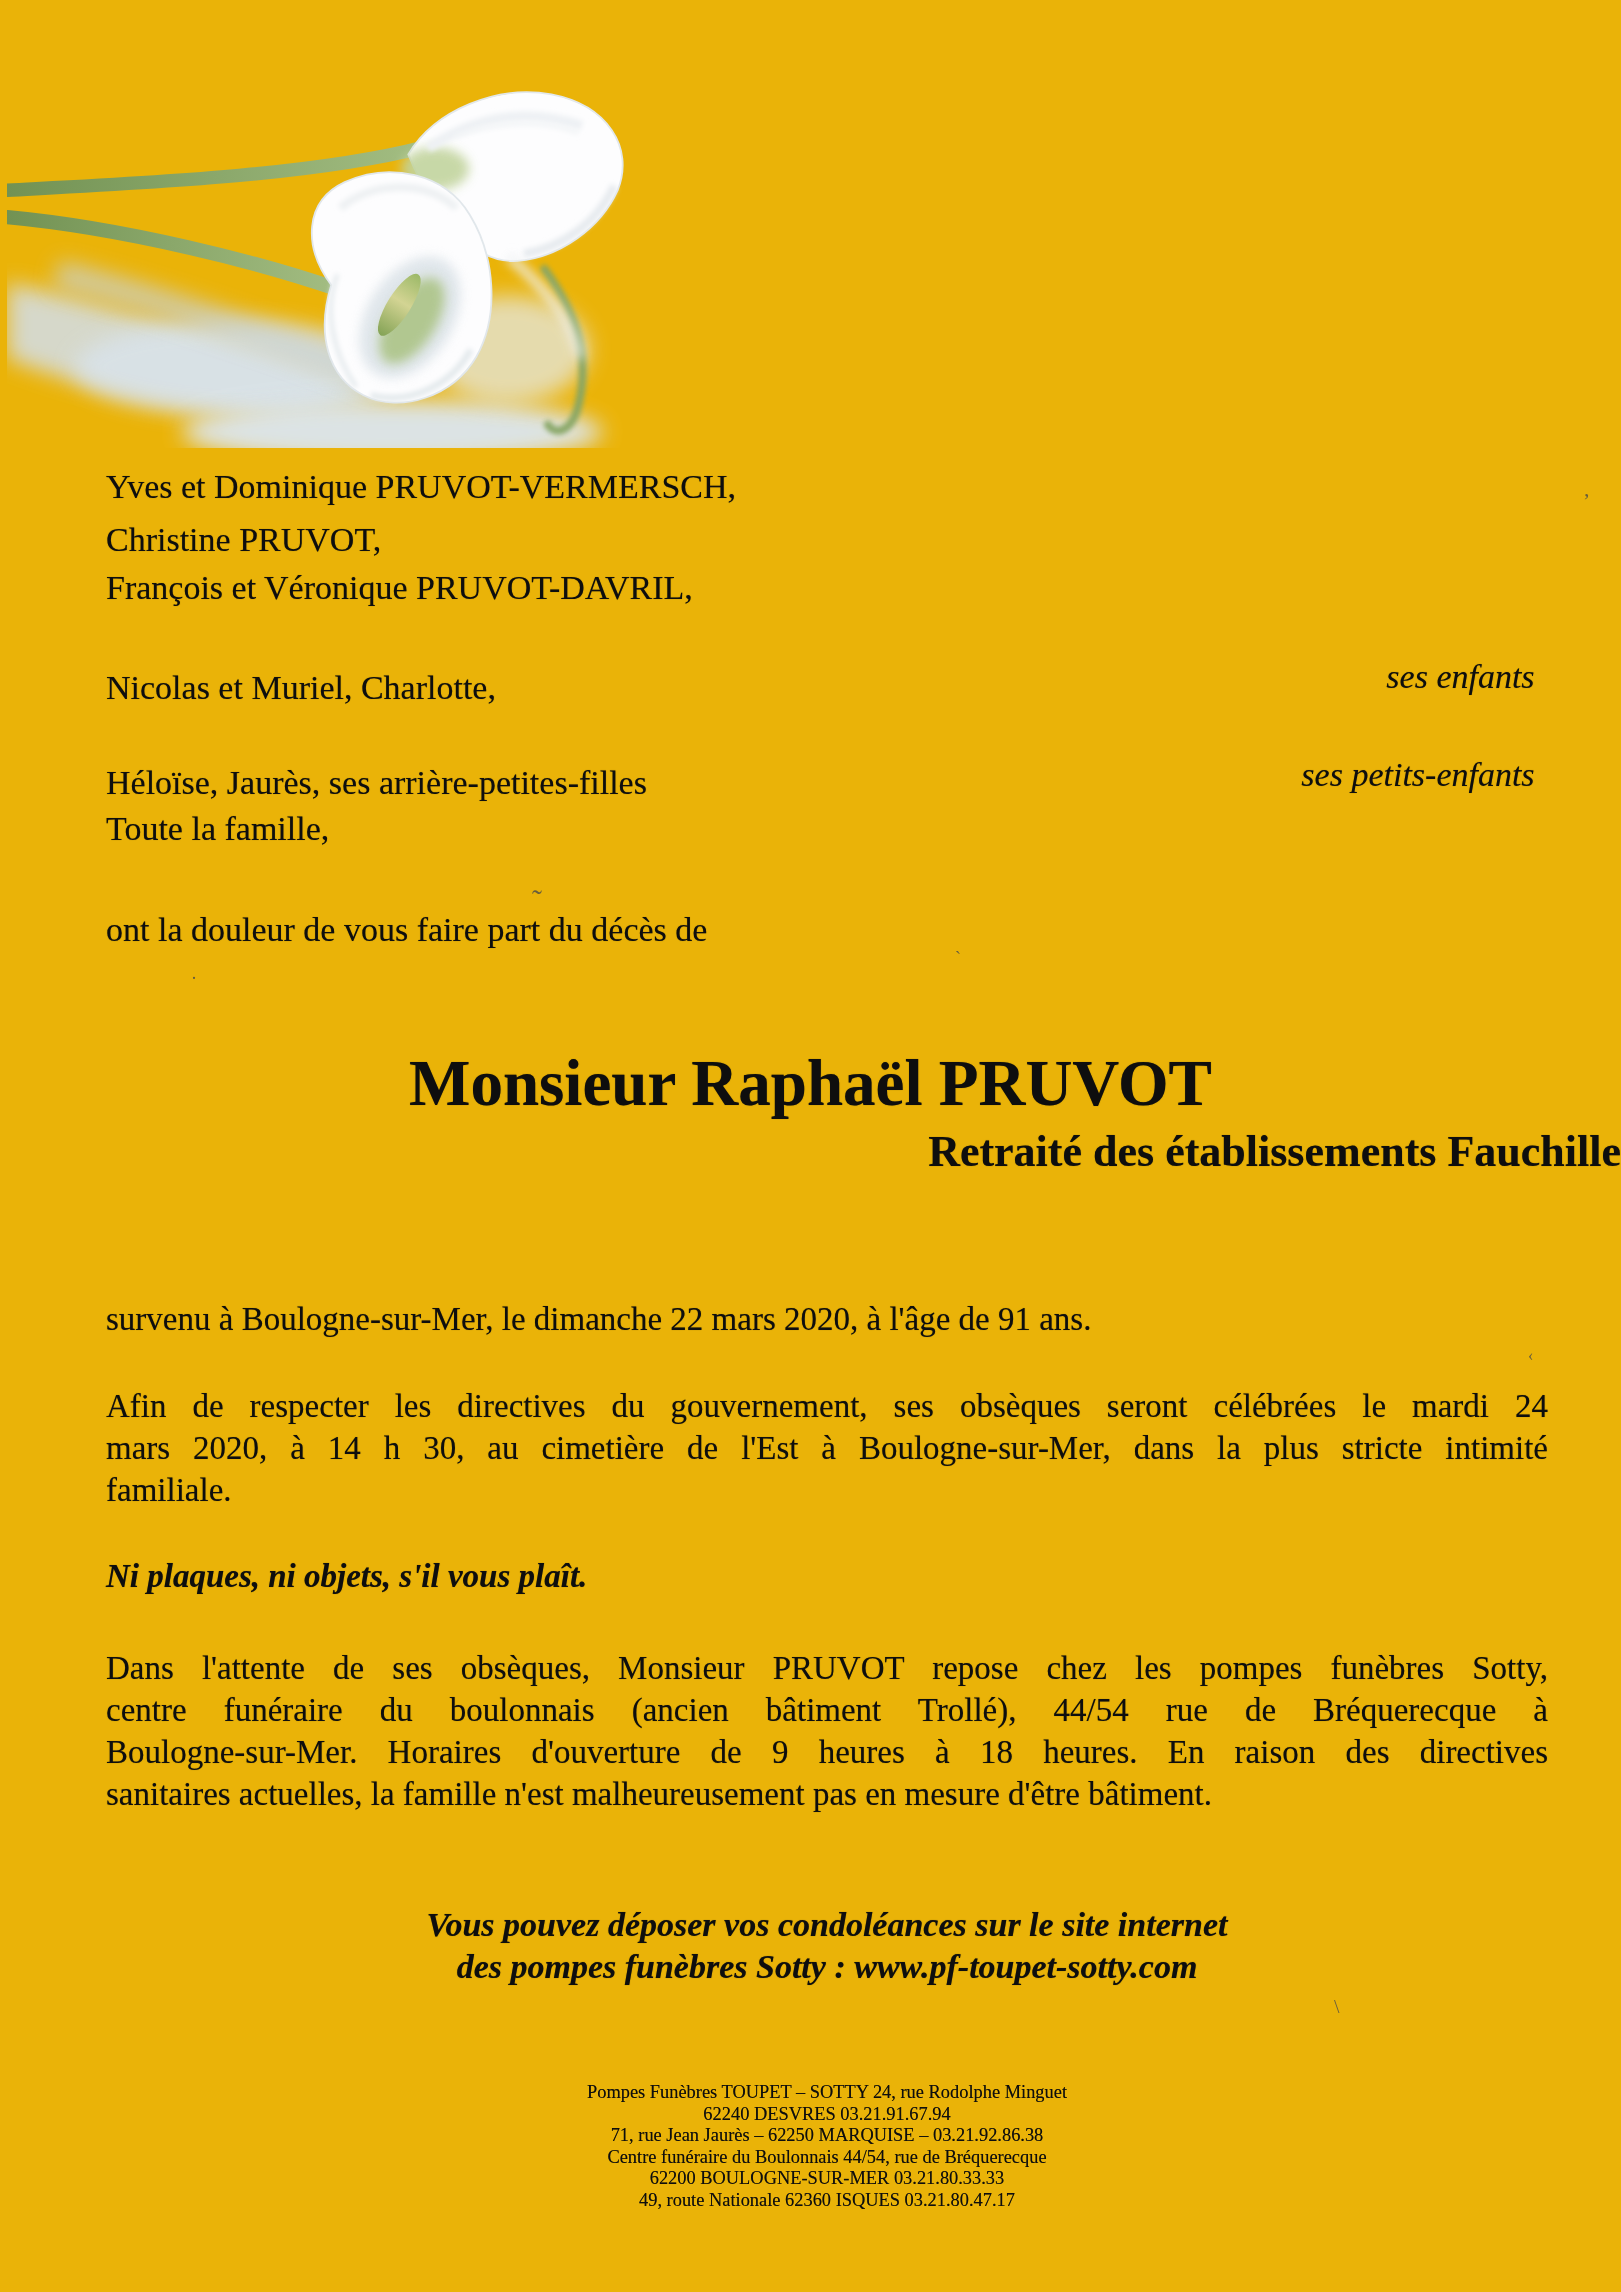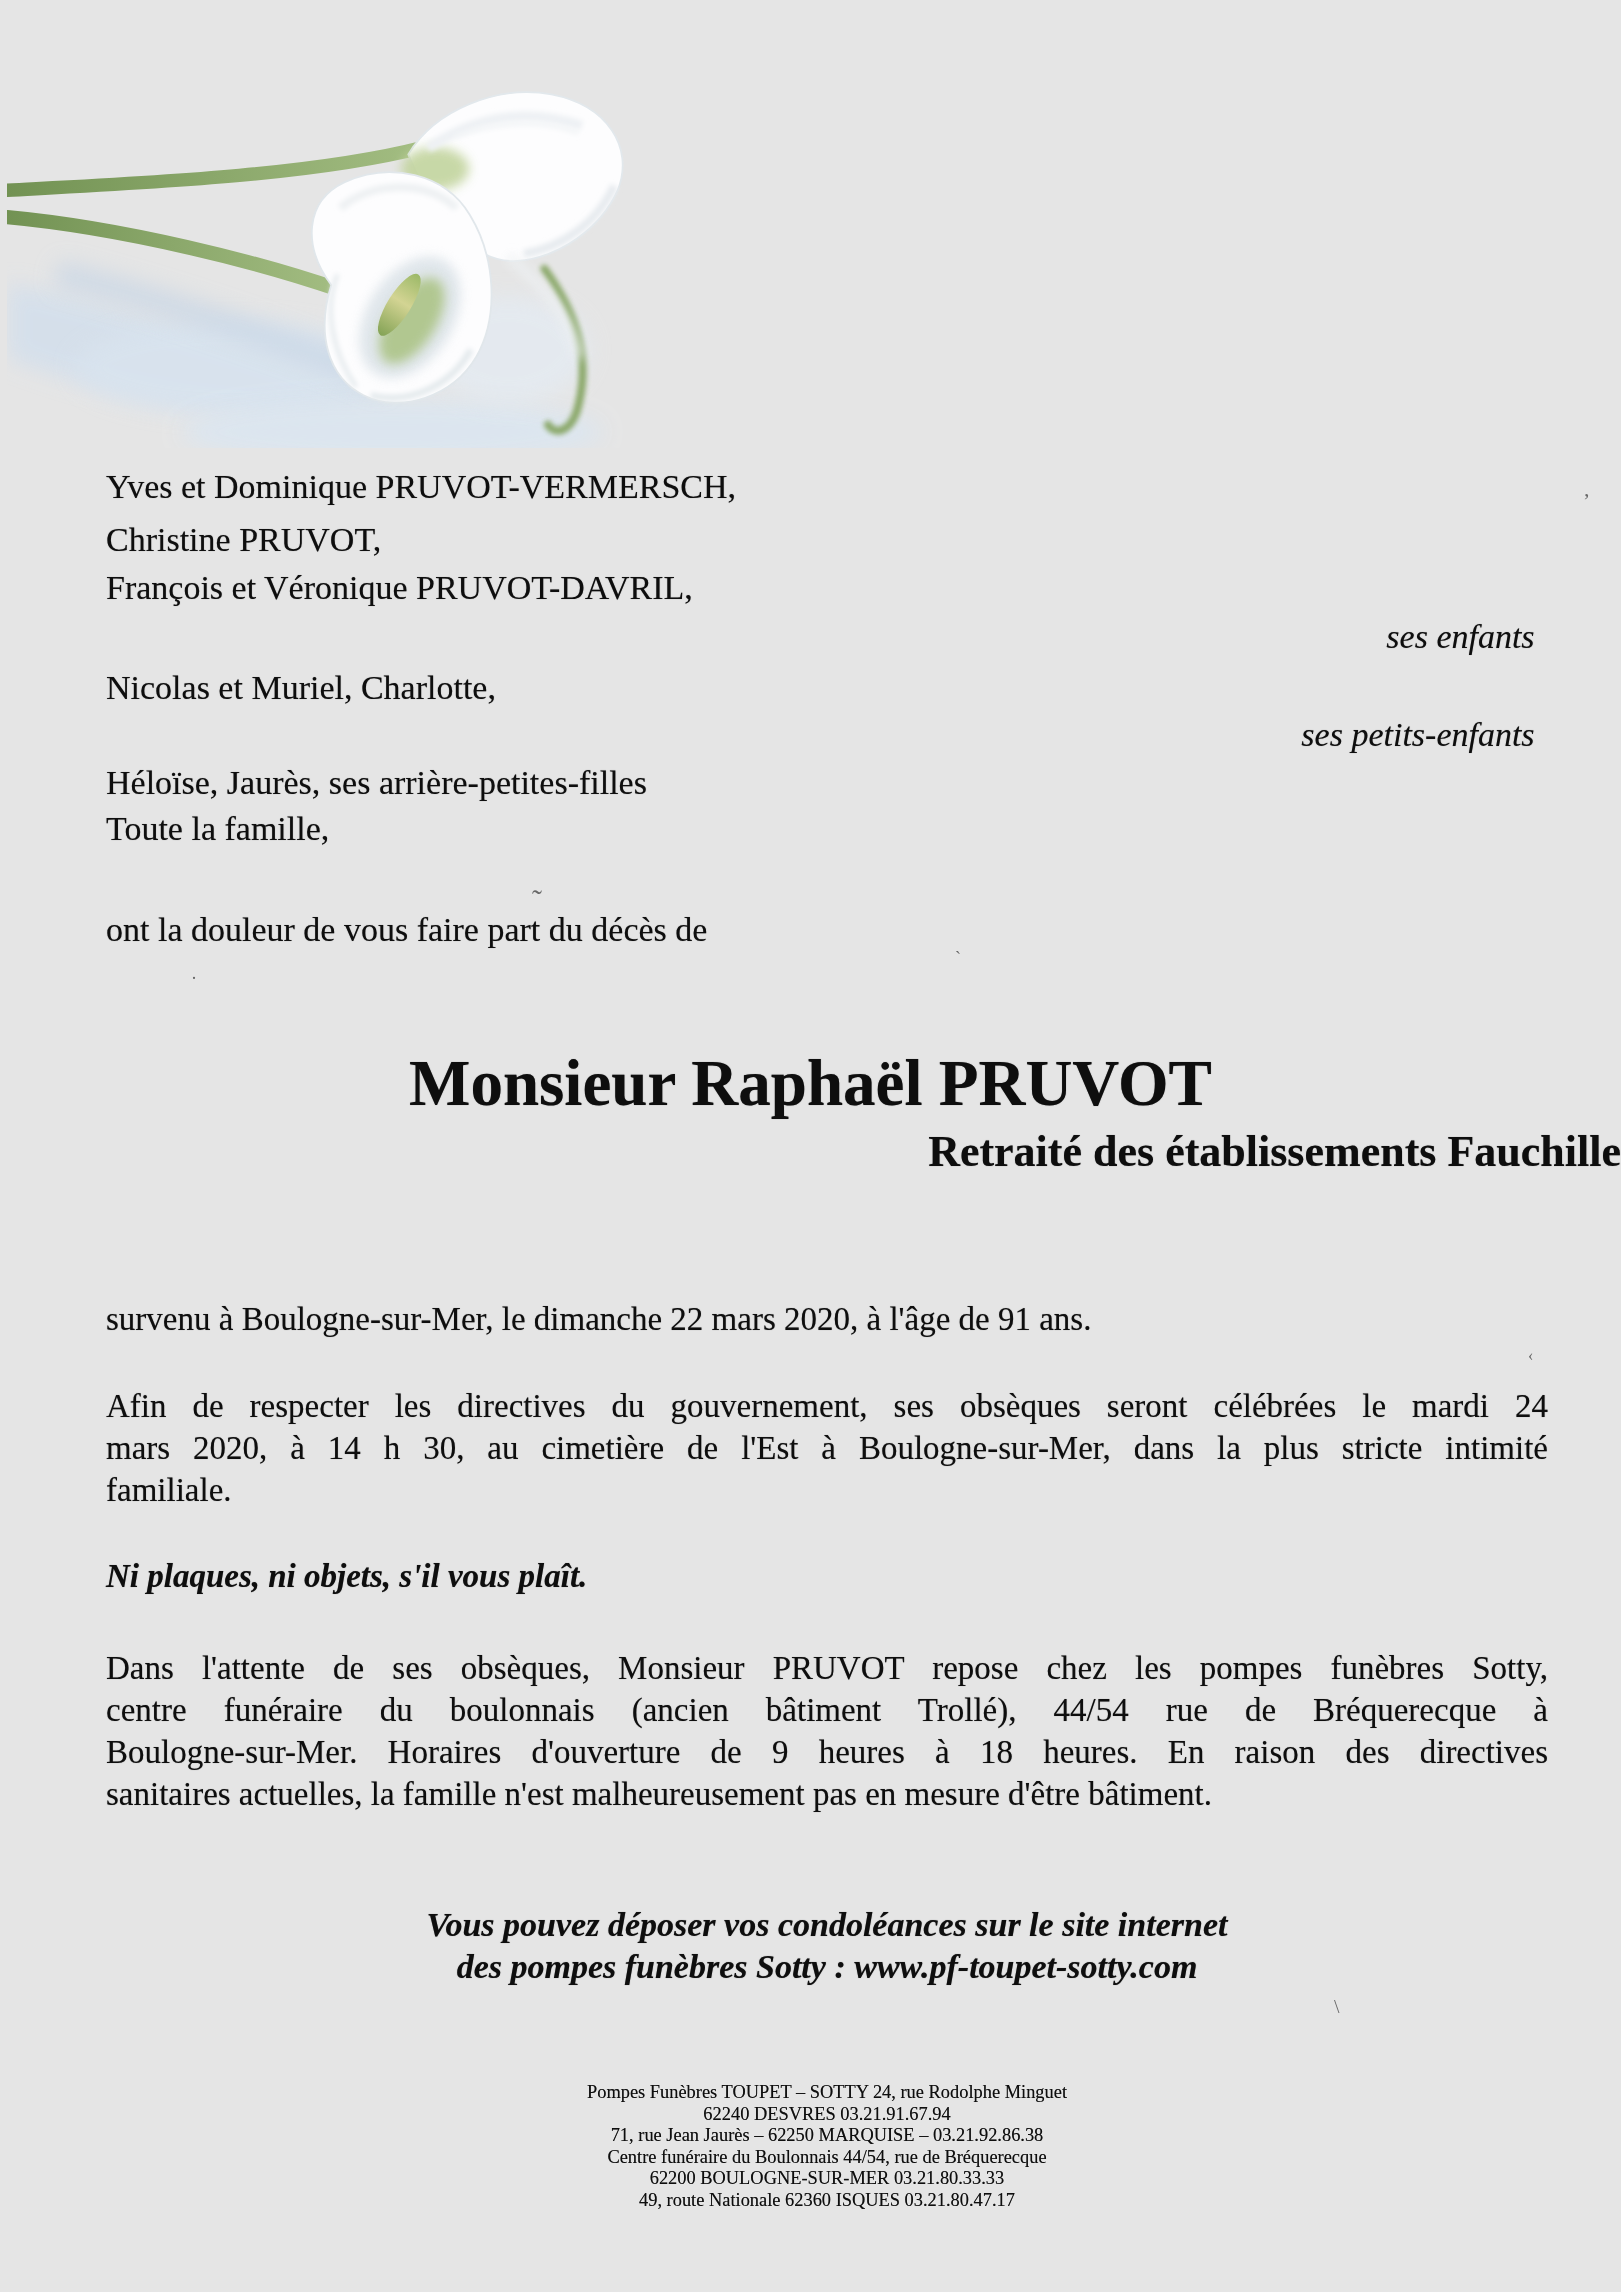--- a/index.html
+++ b/index.html
@@ -1,32 +1,32 @@
 <!DOCTYPE html>
 <html style="font-size:14.3px"><head>
 <meta charset="utf-8">
 <style>
   html,body { margin:0; padding:0; background:#888; }
   .page {
     position:relative;
     width:1621px; height:2293px;
     margin:0 auto;
-    background:#e5e5e5;
+    background:#eab308;
     font-family:"Liberation Serif","DejaVu Serif",serif;
     color:#0e0e0e;
     overflow:hidden;
   }
   .photo { position:absolute; left:7.2px; top:81px; width:645px; height:367px; }
 
   .line {
     position:absolute; left:106px; width:1442px;
     font-size:34px; line-height:1.05; white-space:nowrap;
     text-shadow:0 0 0.9px rgba(10,10,10,.45);
   }
-  .relation { font-style:italic; text-align:right; padding-right:13.4px; box-sizing:border-box; }
+  .relation { font-style:italic; text-align:right; padding-right:13.4px; box-sizing:border-box;margin-top:40px; }
   .request  { font-style:italic; font-weight:bold; text-align:left; padding-right:13.4px; box-sizing:border-box; font-size:33px; }
 
   .para {
     position:absolute; left:106px; width:1442px;
     font-size:33px; line-height:42px;
     text-shadow:0 0 0.9px rgba(10,10,10,.45);
   }
   .para .jl { text-align:justify; text-align-last:justify; -moz-text-align-last:justify; white-space:normal; }
   .para .ll { text-align:left; }
 

